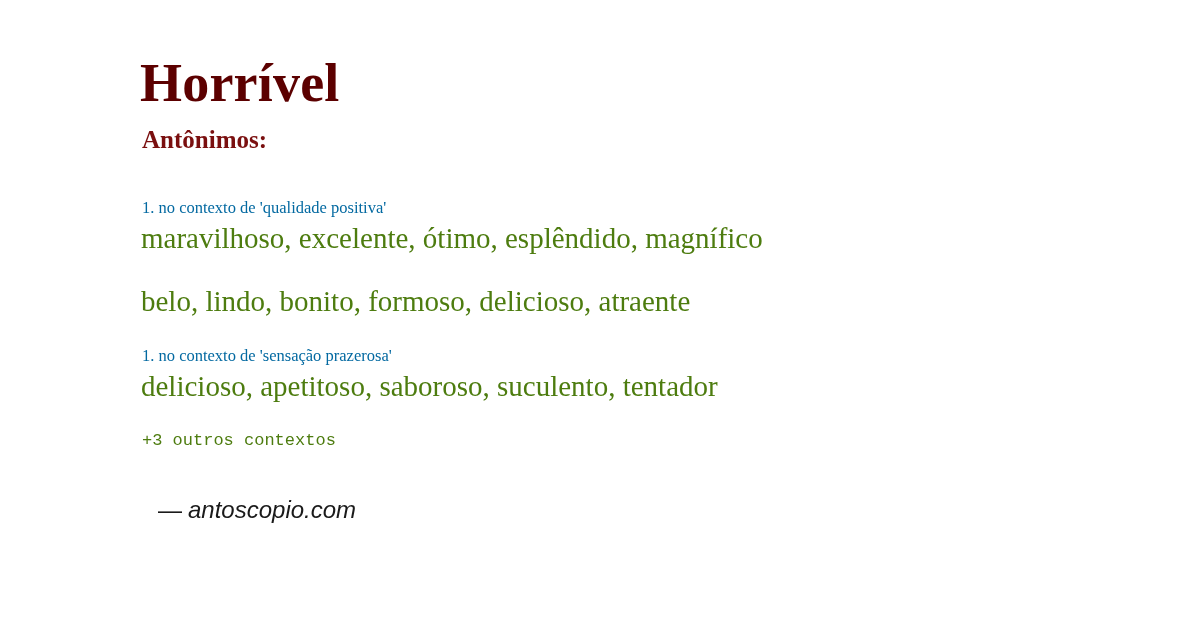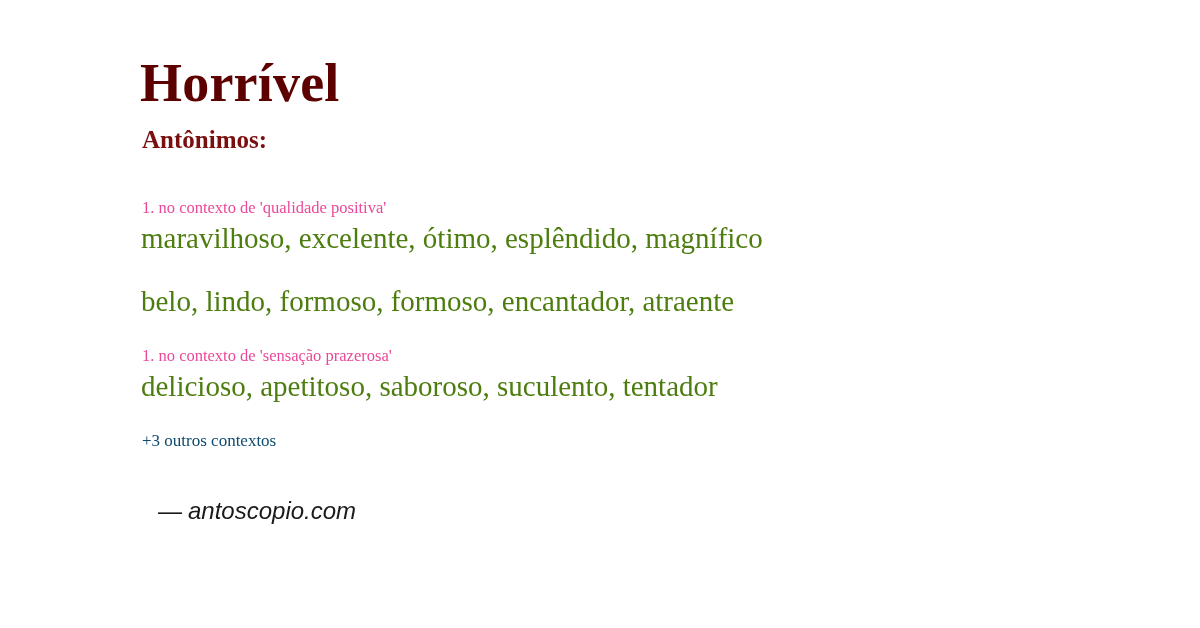--- a/index.html
+++ b/index.html
@@ -38,34 +38,34 @@
   }
   .senses {
     margin-top: 44px;
   }
   .sense {
     margin-bottom: 26px;
   }
   .sense-label {
     font-family: "Liberation Serif", serif;
     font-size: 16.5px;
-    color: #ec4899;
+    color: #0369a1;
     margin: 0 0 2px 2px;
   }
   .sense-words {
     font-family: "Liberation Serif", serif;
     font-size: 29px;
     color: #4d7c0f;
     margin: 0 0 0 1px;
     line-height: 1.28;
   }
   .more-contexts {
-    font-family: Liberation Serif, serif;
+    font-family: Liberation Mono, monospace;
     font-size: 17px;
-    color: #0c4a6e;
+    color: #4d7c0f;
     margin: 22px 0 0 2px;
   }
   .source {
     font-family: Liberation Sans, sans-serif;
     font-style: italic;
     font-size: 24px;
     color: #1a1a1a;
     margin: 46px 0 0 18px;
   }
   .source .dash {
@@ -83,21 +83,21 @@
   <div class="subtitle">Antônimos:</div>
 
   <div class="senses">
 
     <div class="sense">
       <div class="sense-label">1. no contexto de 'qualidade positiva'</div>
       <div class="sense-words">maravilhoso, excelente, ótimo, esplêndido, magnífico</div>
     </div>
 
     <div class="sense">
-      <div class="sense-words">belo, lindo, formoso, formoso, encantador, atraente</div>
+      <div class="sense-words">belo, lindo, bonito, formoso, delicioso, atraente</div>
     </div>
 
     <div class="sense">
       <div class="sense-label">1. no contexto de 'sensação prazerosa'</div>
       <div class="sense-words">delicioso, apetitoso, saboroso, suculento, tentador</div>
     </div>
 
   </div>
 
   <div class="more-contexts">+3 outros contextos</div>

